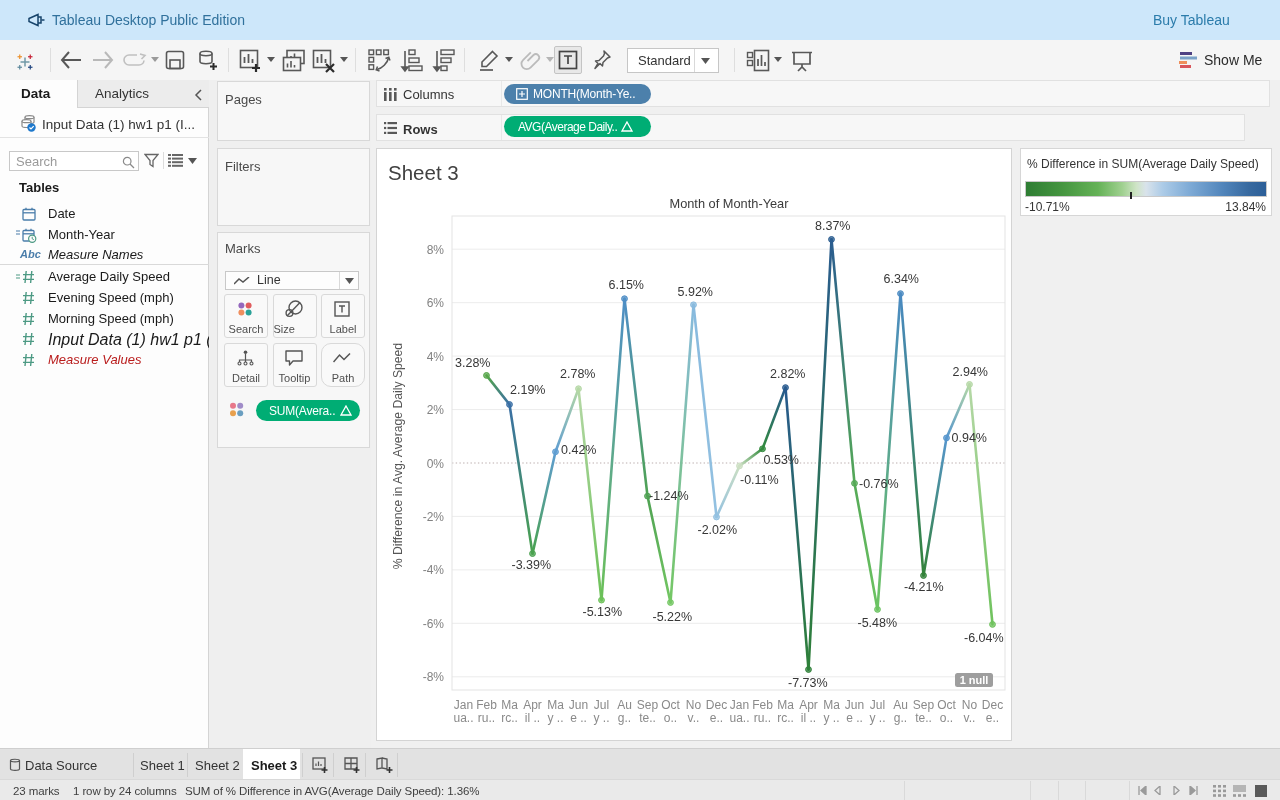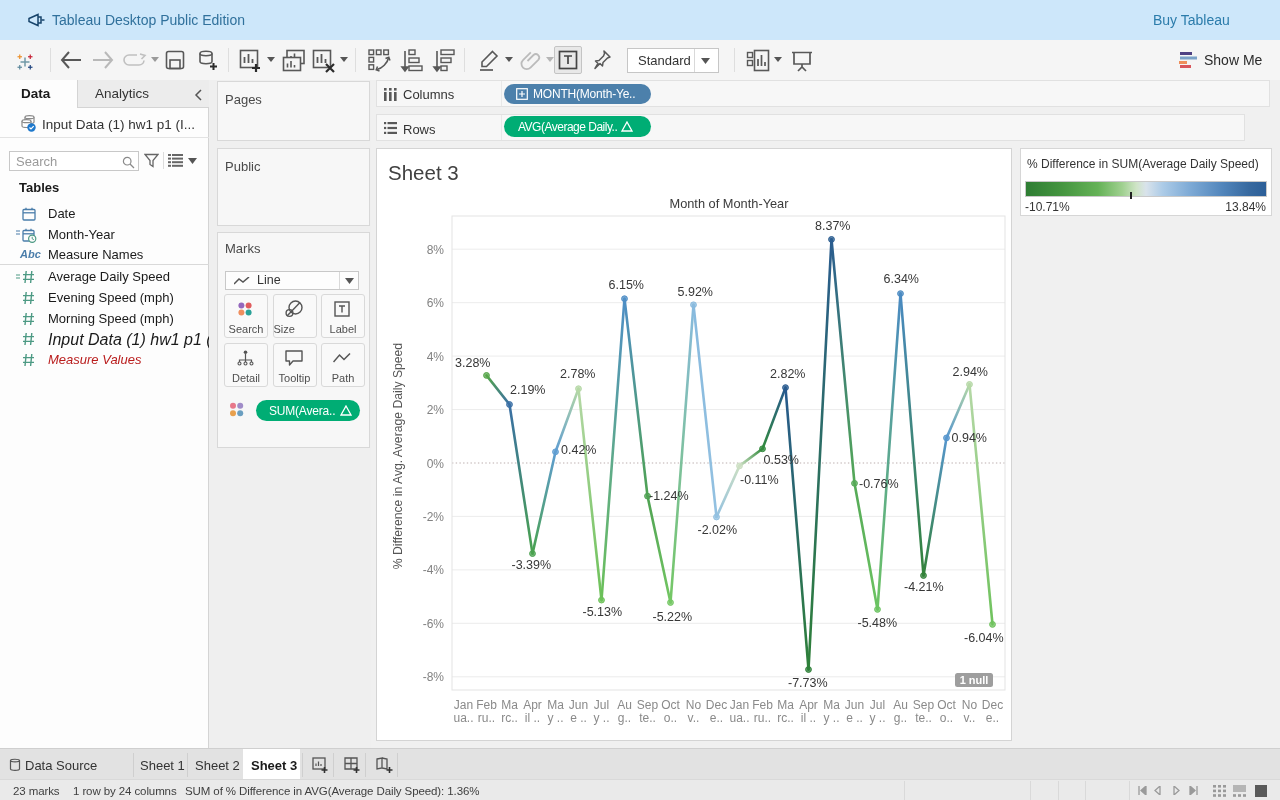--- a/index.html
+++ b/index.html
@@ -234,21 +234,21 @@
       <path d="M0 3 L4 3 M0 6 L4 6" stroke="#4a7daa" stroke-width="1.2"></path>
       <rect x="7" y="2.5" width="11" height="10.5" rx="1" stroke="#4a7daa" stroke-width="1.3" fill="none"></rect>
       <line x1="7" y1="5.8" x2="18" y2="5.8" stroke="#4a7daa" stroke-width="1.3"></line>
       <line x1="10" y1="0.8" x2="10" y2="3" stroke="#4a7daa" stroke-width="1.3"></line>
       <line x1="15" y1="0.8" x2="15" y2="3" stroke="#4a7daa" stroke-width="1.3"></line>
       <circle cx="16.2" cy="10.8" r="3.6" fill="#fbfbfb" stroke="#4d9a84" stroke-width="1.2"></circle>
       <path d="M16.2 8.8 L16.2 10.8 L17.8 11.6" stroke="#4d9a84" stroke-width="1" fill="none"></path>
     </svg>
 <div class="abs" style="left:48px;top:147px;font-size:13px;color:#1a1a1a;white-space:nowrap;">Month-Year</div>
 <div class="abs" style="left:20px;top:168px;font-size:11px;font-style:italic;color:#4a7daa;font-weight:bold;">Abc</div>
-<div class="abs" style="left:48px;top:167px;font-size:13px;color:#1a1a1a;white-space:nowrap;">Measure Names</div>
+<div class="abs" style="left:48px;top:167px;font-size:13px;color:#1a1a1a;font-style:italic;white-space:nowrap;">Measure Names</div>
 <div class="abs" style="left:0;top:184px;width:209px;height:1px;background:#d9d9d9;"></div>
 <svg class="abs" style="left:16px;top:190px;" width="19" height="14" viewBox="0 0 19 14">
       <path d="M0 5 L4 5 M0 8 L4 8" stroke="#4d9a84" stroke-width="1.2"></path>
       <path d="M10.2 1 L9 13 M15.8 1 L14.6 13 M7 4.6 L18 4.6 M7 9.4 L18 9.4" stroke="#4d9a84" stroke-width="1.4" fill="none"></path>
     </svg>
 <div class="abs" style="left:48px;top:189px;font-size:13px;color:#1a1a1a;white-space:nowrap;">Average Daily Speed</div>
 <svg class="abs" style="left:22px;top:211px;" width="13" height="14" viewBox="0 0 13 14">
       <path d="M4.2 1 L3 13 M9.8 1 L8.6 13 M1 4.6 L12 4.6 M1 9.4 L12 9.4" stroke="#4d9a84" stroke-width="1.4" fill="none"></path>
     </svg>
 <div class="abs" style="left:48px;top:210px;font-size:13px;color:#1a1a1a;white-space:nowrap;">Evening Speed (mph)</div>
@@ -264,21 +264,21 @@
       <path d="M4.2 1 L3 13 M9.8 1 L8.6 13 M1 4.6 L12 4.6 M1 9.4 L12 9.4" stroke="#4d9a84" stroke-width="1.4" fill="none"></path>
     </svg>
 <div class="abs" style="left:48px;top:271.5px;font-size:13px;color:#b91c1c;font-style:italic;white-space:nowrap;">Measure Values</div>
 </div>
 
 <div class="abs" style="left:209px;top:80px;width:162px;height:668px;background:#efefef;">
   <div class="abs" style="left:8px;top:1px;width:153px;height:60px;background:#f7f7f7;border:1px solid #d8d8d8;">
     <div class="abs" style="left:7px;top:10px;font-size:13px;color:#4a4a4a;">Pages</div>
   </div>
   <div class="abs" style="left:8px;top:68px;width:153px;height:78px;background:#f7f7f7;border:1px solid #d8d8d8;">
-    <div class="abs" style="left:7px;top:10px;font-size:13px;color:#4a4a4a;">Public</div>
+    <div class="abs" style="left:7px;top:10px;font-size:13px;color:#4a4a4a;">Filters</div>
   </div>
   <div class="abs" style="left:8px;top:152px;width:153px;height:216px;background:#f7f7f7;border:1px solid #d8d8d8;">
     <div class="abs" style="left:7px;top:8px;font-size:13px;color:#4a4a4a;">Marks</div>
 
     <div class="abs" style="left:7px;top:38px;width:134px;height:19px;background:#fdfdfd;border:1px solid #c8c8c8;">
       <svg class="abs" style="left:8px;top:5px;" width="16" height="8" viewBox="0 0 16 8">
           <path d="M0 7 L5 2 L9 5 L15 0" stroke="#555" stroke-width="1.5" fill="none"></path>
         </svg>
       <div class="abs" style="left:31px;top:1px;font-size:12.5px;color:#333;">Line</div>
       <div class="abs" style="left:113px;top:0;width:1px;height:17px;background:#d9d9d9;"></div>
@@ -320,21 +320,21 @@
           <circle cx="14.5" cy="13.5" r="1.5" fill="none" stroke="#555" stroke-width="1.1"></circle>
         </svg>
 <div class="abs" style="left:0;top:28px;width:42px;text-align:center;font-size:11px;color:#4f4f4f;">Detail</div>
 </div>
 <div class="abs" style="left:54.5px;top:110px;width:44px;height:44px;background:#f9f9f9;border:1px solid #d9d9d9;border-radius:3px;">
 <svg width="18" height="16" viewBox="0 0 18 16" style="position:absolute;left:11px;top:6px;">
           <path d="M1 1 L17 1 L17 11 L8 11 L4.5 15 L4.5 11 L1 11 Z" stroke="#555" stroke-width="1.4" fill="none" stroke-linejoin="round"></path>
         </svg>
 <div class="abs" style="left:0;top:28px;width:42px;text-align:center;font-size:11px;color:#4f4f4f;">Tooltip</div>
 </div>
-<div class="abs" style="left:103.0px;top:110px;width:44px;height:44px;background:#f9f9f9;border:1px solid #d9d9d9;border-radius:3px;">
+<div class="abs" style="left:103.0px;top:110px;width:44px;height:44px;background:#f9f9f9;border:1px solid #d9d9d9;border-radius:10px;">
 <svg width="18" height="10" viewBox="0 0 18 10" style="position:absolute;left:11px;top:9px;">
           <path d="M0.5 9 L6.5 2 L11 6.5 L17 0.5" stroke="#555" stroke-width="1.5" fill="none"></path>
         </svg>
 <div class="abs" style="left:0;top:28px;width:42px;text-align:center;font-size:11px;color:#4f4f4f;">Path</div>
 </div>
 
     <svg class="abs" style="left:11px;top:169px;" width="15" height="15" viewBox="0 0 15 15">
       <circle cx="4" cy="3.8" r="3" fill="#e8788a"></circle>
         <circle cx="11.2" cy="3.8" r="3" fill="#a08cc8"></circle>
       <circle cx="4" cy="11.2" r="3" fill="#e8a04e"></circle>
@@ -363,21 +363,21 @@
   <div class="abs" style="left:26px;top:6px;font-size:13px;color:#333;">Columns</div>
   <div class="abs" style="left:124px;top:0;width:1px;height:25px;background:#e8e8e8;"></div>
 </div>
 <div class="abs" style="left:504px;top:84px;width:147px;height:20px;background:#4c80ab;border-radius:10px;">
   <svg class="abs" style="left:12px;top:4px;" width="12" height="12" viewBox="0 0 12 12">
       <rect x="0.7" y="0.7" width="10.6" height="10.6" stroke="#fff" stroke-width="1.2" fill="none"></rect>
       <path d="M6 3 L6 9 M3 6 L9 6" stroke="#fff" stroke-width="1.2"></path>
     </svg>
   <div class="abs" style="left:29px;top:3px;font-size:12px;letter-spacing:-0.2px;color:#fff;">MONTH(Month-Ye..</div>
 </div>
-<div class="abs" style="left:376px;top:114px;width:869px;height:27px;background:#f7f7f7;border:1px solid #e1e1e1;">
+<div class="abs" style="left:376px;top:114px;width:869px;height:27px;background:#f7f7f7;border:1px solid #e1e1e1;font-weight:bold;">
   <svg class="abs" style="left:7px;top:7px;" width="13" height="12" viewBox="0 0 13 12">
     <g fill="#595959">
         <rect x="3.5" y="0" width="9.5" height="2.2"></rect>
         <rect x="3.5" y="4.9" width="9.5" height="2.2"></rect>
         <rect x="3.5" y="9.8" width="9.5" height="2.2"></rect>
     <rect x="0" y="0" width="2.2" height="2.2"></rect>
         <rect x="0" y="4.9" width="2.2" height="2.2"></rect>
         <rect x="0" y="9.8" width="2.2" height="2.2"></rect>
       </g>
   </svg>

